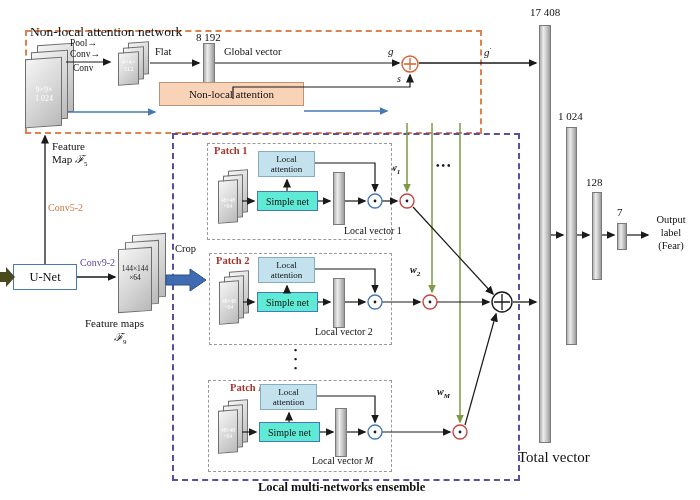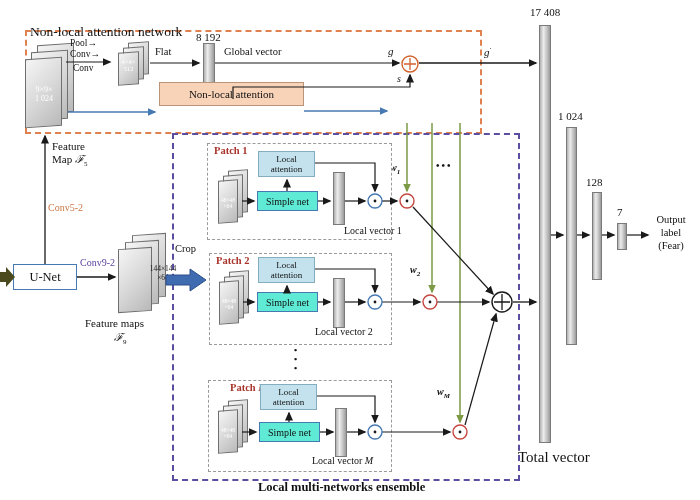--- a/index.html
+++ b/index.html
@@ -93,21 +93,21 @@
   <div class="t" style="left:80px;top:257px;font-size:10px;color:#5b3fa0;">Conv9-2</div>
 
   <div class="t" style="left:52px;top:140px;font-size:11px;line-height:13px;">
     <span>Feature</span><br>
     <span>Map </span><span class="it">ℱ</span><sub class="s7">5</sub>
   </div>
 
   <div class="sheet" style="left:132px;top:234px;width:34px;height:64px;"></div>
   <div class="sheet" style="left:125px;top:241px;width:34px;height:64px;"></div>
   <div class="sheet" style="left:118px;top:248px;width:34px;height:64px;"></div>
-  <div class="mapstxt dark" style="left:118px;top:265px;width:34px;font-size:7.5px;padding-left:28px;">
+  <div class="mapstxt dark" style="left:118px;top:265px;width:34px;font-size:7.5px;">
     <span>144×144</span><br>
     <span>×64</span>
   </div>
   <div class="t" style="left:85px;top:317px;font-size:11px;">Feature maps</div>
   <div class="t" style="left:114px;top:331px;font-size:11px;"><span class="it">ℱ</span><sub class="s7">9</sub></div>
 
   <div class="t" style="left:175px;top:243px;font-size:10.5px;">Crop</div>
 
   <div class="abs patchbox" style="left:207px;top:143px;width:183px;height:95px;"></div>
   <div class="patchlabel" style="left:214px;top:145px;"><span>Patch </span><span>1</span></div>

